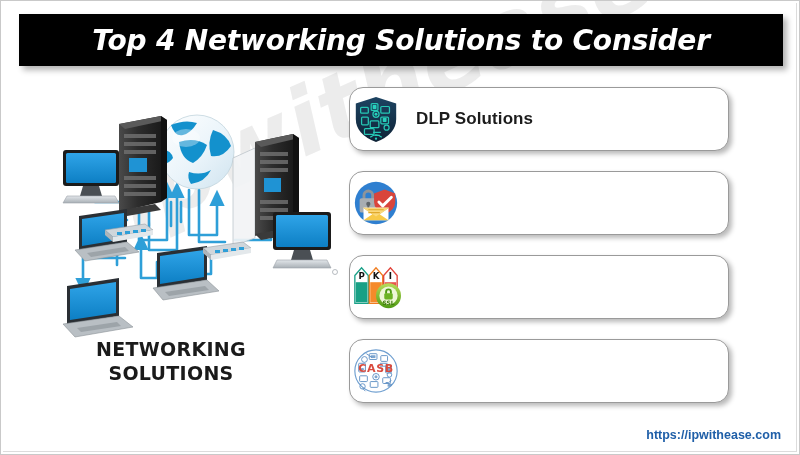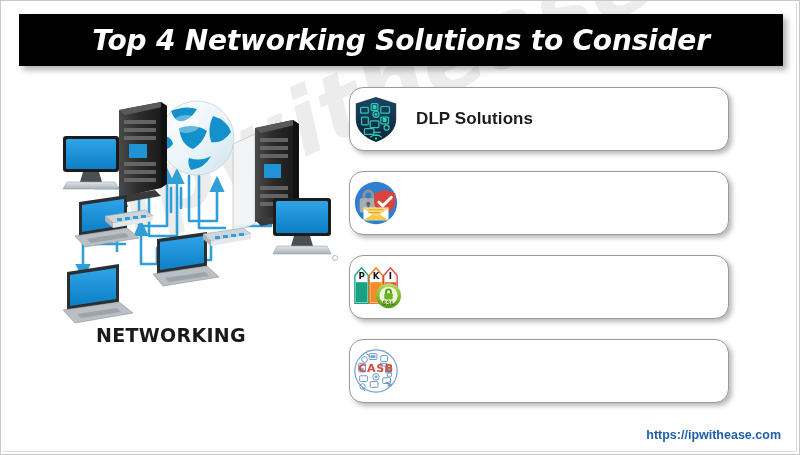--- a/index.html
+++ b/index.html
@@ -74,21 +74,21 @@
     font-size: 28px;
     font-weight: 700;
     letter-spacing: -0.2px;
     white-space: nowrap;
   }
 
   
   .left-panel {
     position: absolute;
     left: 20px;
-    top: 75px;
+    top: 89px;
     width: 320px;
     height: 320px;
     z-index: 10;
   }
   .net-diagram {
     position: absolute;
     left: 0; top: 0;
     width: 320px; height: 255px;
   }
   .caption {
@@ -307,20 +307,21 @@
           <rect x="194" y="160" width="5" height="3"></rect>
           <rect x="202" y="159" width="5" height="3"></rect>
           <rect x="210" y="158" width="5" height="3"></rect>
           <rect x="218" y="157" width="5" height="3"></rect>
         </g>
       </g>
     </svg>
 
     <div class="caption">
       <div>NETWORKING</div>
+      <div>SOLUTIONS</div>
     </div>
   </div>
 
   <div class="cards">
 
     <div class="card">
       <div class="card-icon">
         <svg viewBox="0 0 52 52" width="50" height="50">
           <defs>
             <linearGradient id="dlpG" x1="0" y1="0" x2="0" y2="1">

